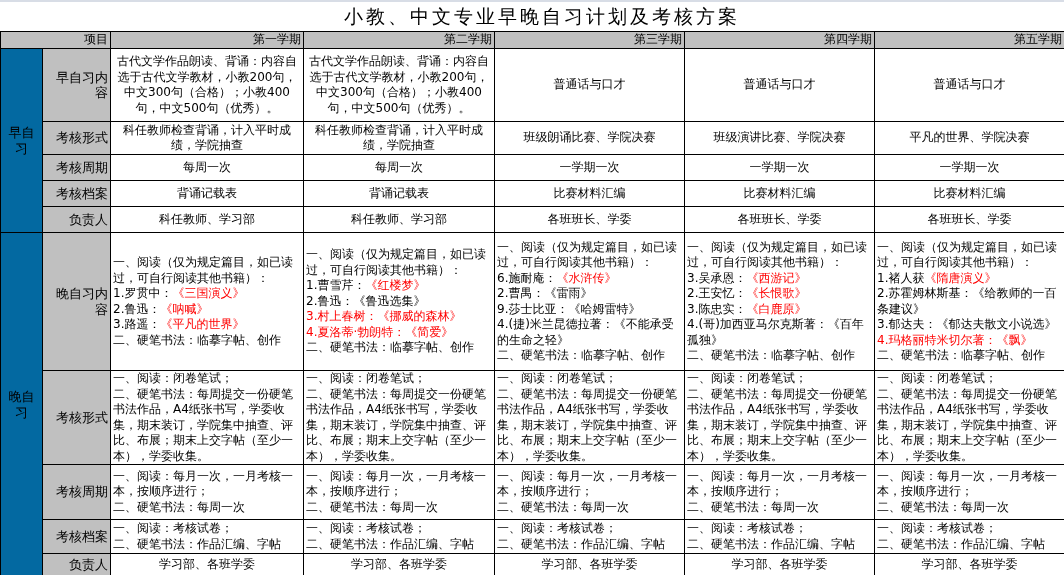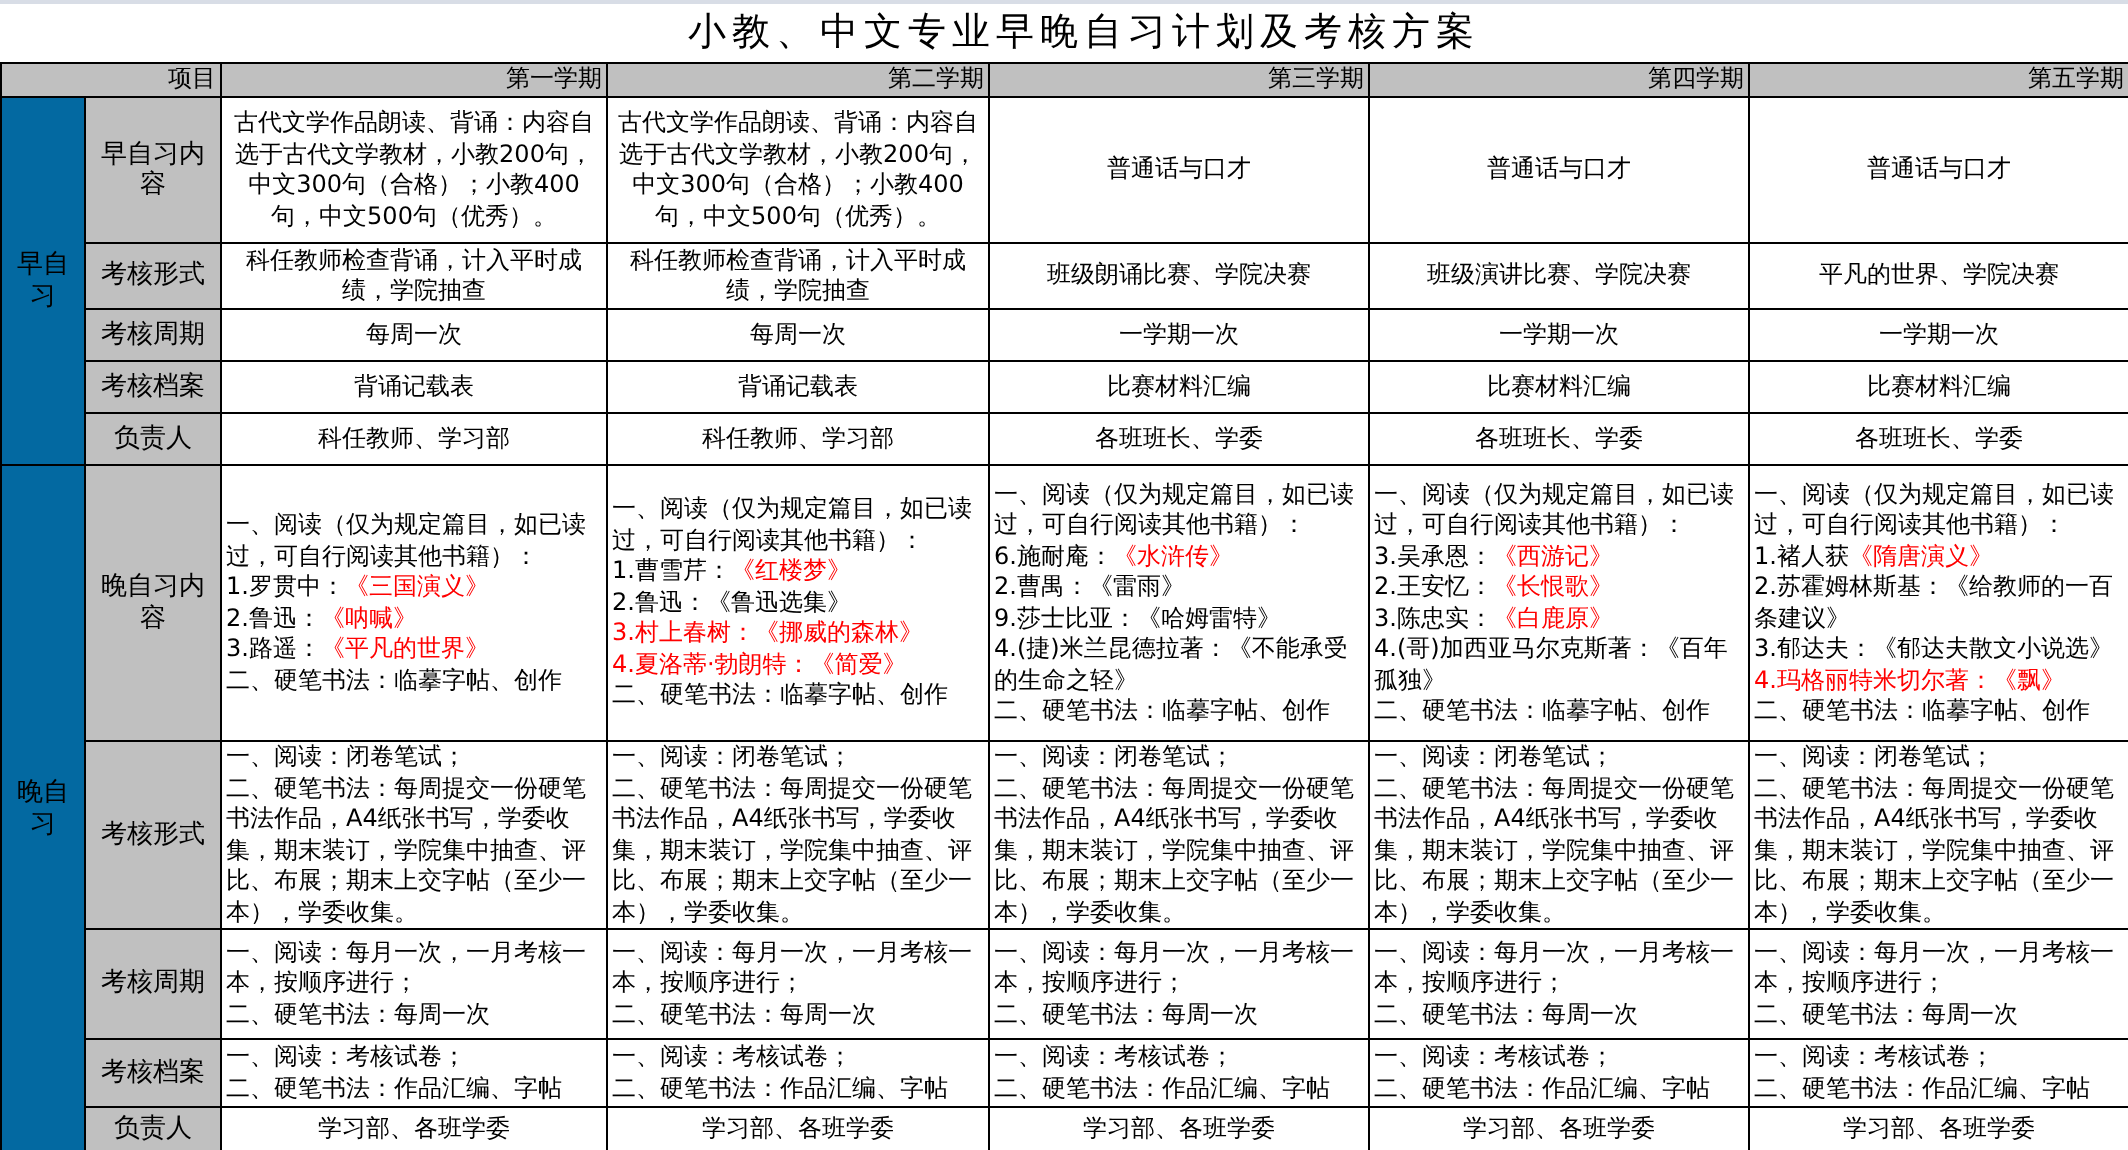--- a/index.html
+++ b/index.html
@@ -12,21 +12,21 @@
   table.plan {
     position:absolute; left:0; top:31px; border-collapse:collapse; table-layout:fixed;
     width:1064px; font-size:12px; color:#000;
   }
   table.plan td {
     border:1px solid #000; padding:0 2px; overflow:hidden; vertical-align:middle;
     line-height:15.5px;
   }
   td.hdr { background:#c0c0c0; text-align:right; height:16px; line-height:15px; }
   td.grp { background:#0369a1; text-align:center; font-size:13px; }
-  td.lbl { background:#c0c0c0; text-align:center; font-size:13px; }
+  td.lbl { background:#c0c0c0; text-align:right; font-size:13px; }
   td.c { text-align:center; background:#fff; }
   td.lm { text-align:left; background:#fff; vertical-align:middle; }
   .red { color:#ff0000; }
 </style>
 </head>
 <body>
 
 <div class="title">小教、中文专业早晚自习计划及考核方案</div>
 
 <table class="plan">

